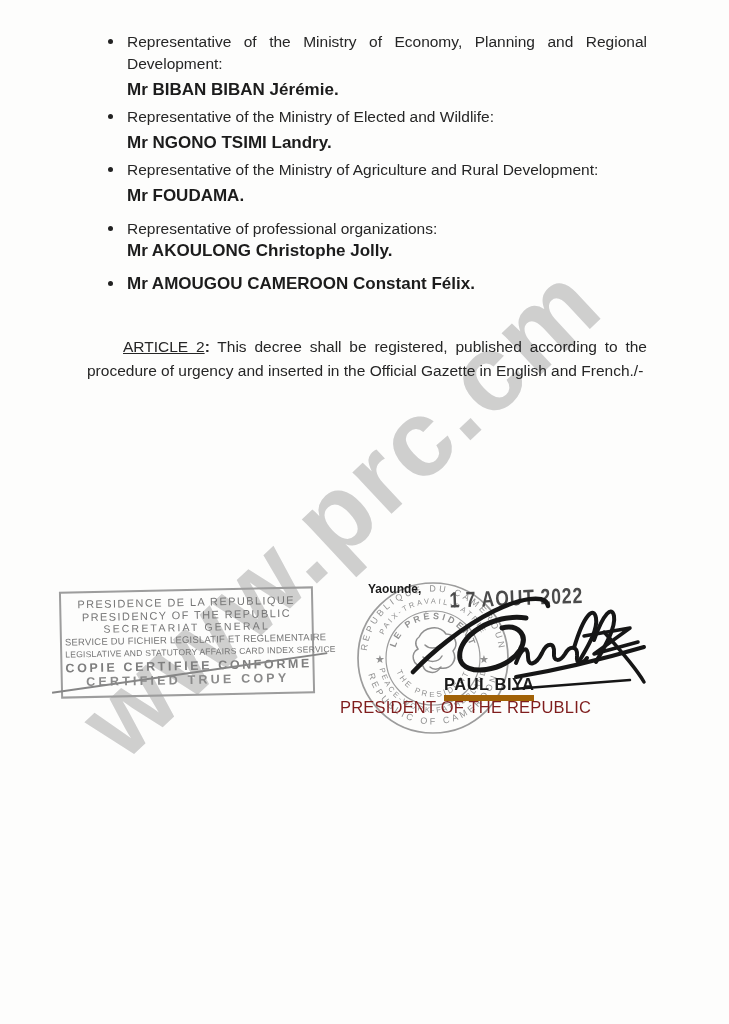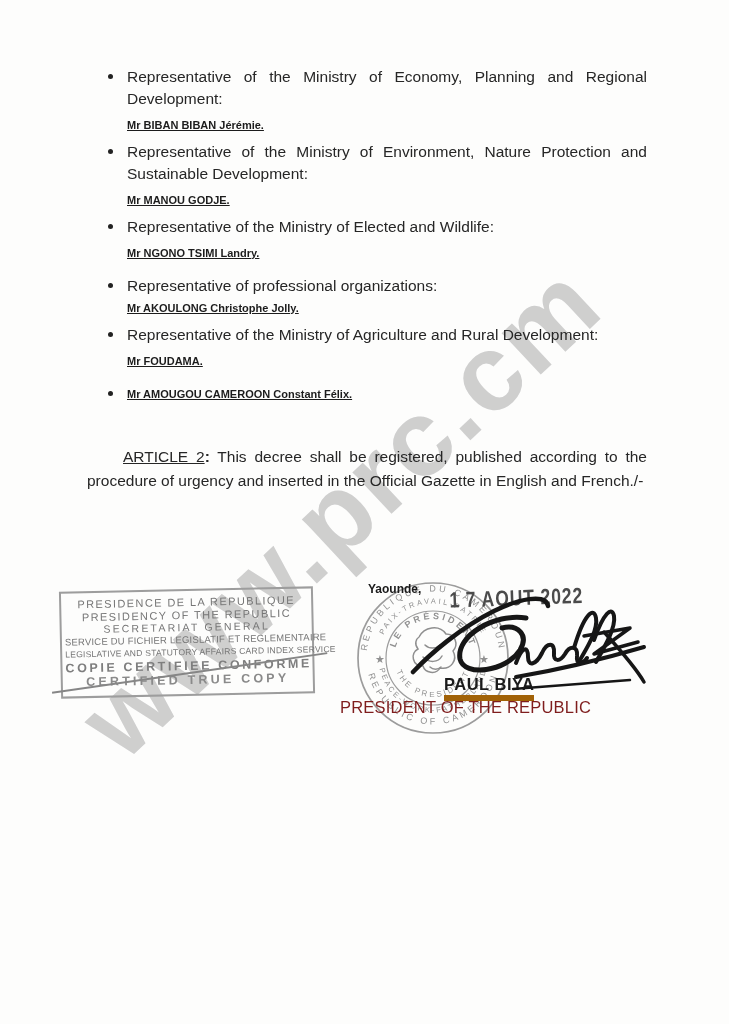--- a/index.html
+++ b/index.html
@@ -12,29 +12,29 @@
   
   .watermark {
     position:absolute; left:-20px; top:448px; width:720px; z-index:1;
     text-align:center; font-size:108px; font-weight:bold; letter-spacing:3px;
     color:#c7c7c7; opacity:.85;
     transform:rotate(-43deg);
     white-space:nowrap; pointer-events:none;
   }
 
   
-  .content { position:relative; z-index:2; padding:66px 82px 0 87px; }
+  .content { position:relative; z-index:2; padding:31px 82px 0 87px; }
   .item { position:relative; padding-left:40px; margin-top:5px; }
   .item:first-child { margin-top:0; }
   .item .bullet {
     position:absolute; left:21px; top:8px; width:5px; height:5px;
     border-radius:50%; background:#222;
   }
   .item .label { margin:0; font-size:15.5px; line-height:22px; text-align:justify; }
-  .item .name  { margin:4px 0 0; font-size:11px; line-height:22px; font-weight:bold; color:#1c1c1c;text-decoration:underline; }
+  .item .name  { margin:4px 0 0; font-size:17px; line-height:22px; font-weight:bold; color:#1c1c1c; }
   .item.tight .name { margin-top:0; }
   .item.gap { margin-top:11px; }
 
   .article { margin-top:40px; font-size:15.5px; line-height:24px; text-align:justify; }
   .article .art-label { font-weight:normal; text-decoration:underline;margin-left:36px; }
   .article .art-colon { font-weight:bold; }
 
   
   .cert-stamp {
     position:absolute; left:60px; top:589px; width:244px; z-index:2;
@@ -83,42 +83,37 @@
 
   <div class="content">
 
     <div class="item">
       <span class="bullet"></span>
       <p class="label">Representative of the Ministry of Economy, Planning and Regional Development:</p>
       <p class="name">Mr BIBAN BIBAN Jérémie.</p>
     </div>
 
 
-    <div class="item">
-      <span class="bullet"></span>
-      <p class="label">Representative of the Ministry of Environment, Nature Protection and Sustainable Development:</p>
-      <p class="name">Mr MANOU GODJE.</p>
-    </div>
 
     <div class="item">
       <span class="bullet"></span>
       <p class="label">Representative of the Ministry of Elected and Wildlife:</p>
       <p class="name">Mr NGONO TSIMI Landry.</p>
     </div>
 
+    <div class="item">
+      <span class="bullet"></span>
+      <p class="label">Representative of the Ministry of Agriculture and Rural Development:</p>
+      <p class="name">Mr FOUDAMA.</p>
+    </div>
+
     <div class="item tight gap">
       <span class="bullet"></span>
       <p class="label">Representative of professional organizations:</p>
       <p class="name">Mr AKOULONG Christophe Jolly.</p>
-    </div>
-
-    <div class="item">
-      <span class="bullet"></span>
-      <p class="label">Representative of the Ministry of Agriculture and Rural Development:</p>
-      <p class="name">Mr FOUDAMA.</p>
     </div>
 
     <div class="item tight gap">
       <span class="bullet"></span>
       <p class="name">Mr AMOUGOU CAMEROON Constant Félix.</p>
     </div>
 
     <p class="article"><span class="art-label">ARTICLE 2</span><span class="art-colon">:</span><span> This decree shall be registered, published according to the procedure of urgency and inserted in the Official Gazette in English and French./-</span></p>
   </div>
 

